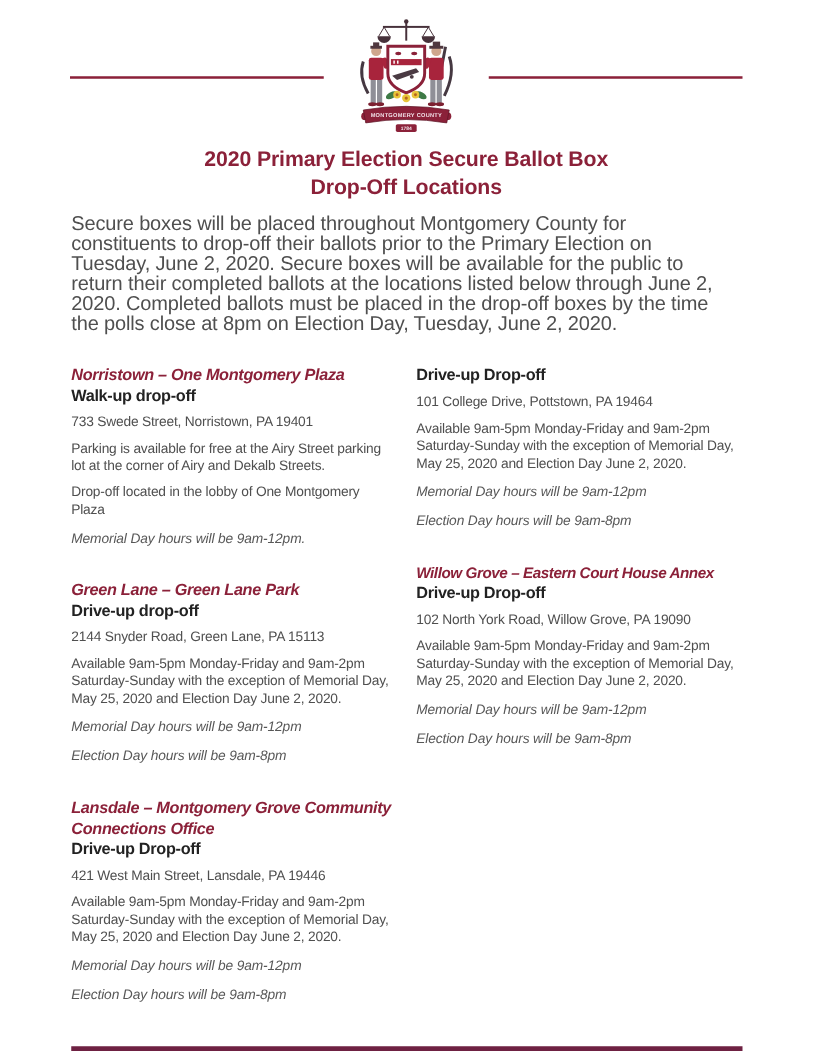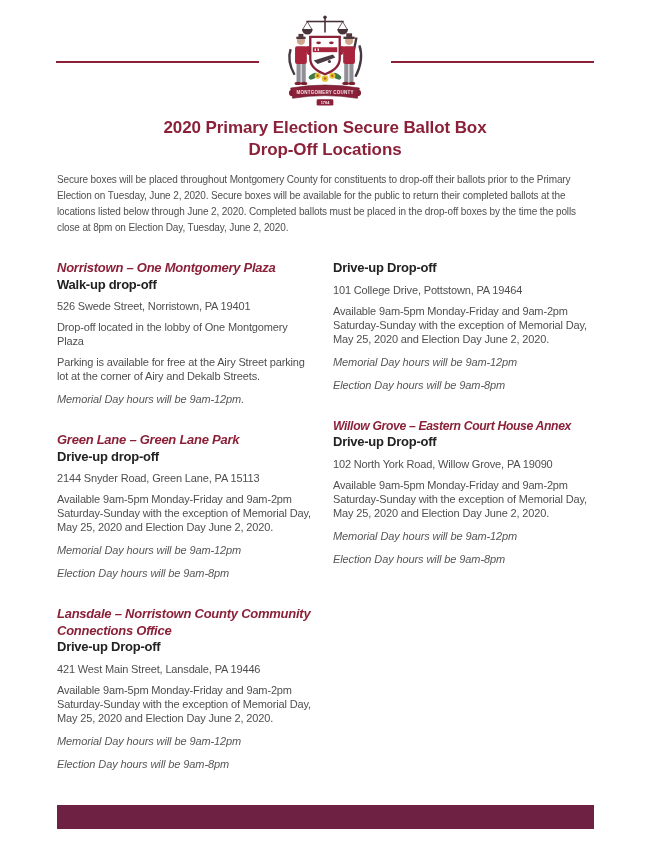--- a/index.html
+++ b/index.html
@@ -26,21 +26,21 @@
     color: #8b2139;
     font-size: 17px;
     line-height: 21.5px;
     font-weight: bold;
     letter-spacing: -0.1px;
   }
 
   
   .intro {
     margin: 12px 70px 0 57px;
-    font-size: 10px;
+    font-size: 16px;
     line-height: 16px;
     letter-spacing: -0.12px;
     color: #4f4f4f;
   }
 
   
   .columns {
     display: grid;
     grid-template-columns: 258px 261px;
     column-gap: 18px;
@@ -169,37 +169,37 @@
 
   <p class="intro">Secure boxes will be placed throughout Montgomery County for constituents to drop-off their ballots prior to the Primary Election on Tuesday, June 2, 2020. Secure boxes will be available for the public to return their completed ballots at the locations listed below through June 2, 2020. Completed ballots must be placed in the drop-off boxes by the time the polls close at 8pm on Election Day, Tuesday, June 2, 2020.</p>
 
   <main class="columns">
 
     <div class="col">
 
       <section class="entry">
         <h3 class="loc-title">Norristown – One Montgomery Plaza</h3>
         <h4 class="loc-sub">Walk-up drop-off</h4>
-        <p class="loc-address">526 Swede Street, Norristown, PA 19401</p>
+        <p class="loc-address">733 Swede Street, Norristown, PA 19401</p>
+        <p class="loc-para">Parking is available for free at the Airy Street parking lot at the corner of Airy and Dekalb Streets.</p>
         <p class="loc-para">Drop-off located in the lobby of One Montgomery Plaza</p>
-        <p class="loc-para">Parking is available for free at the Airy Street parking lot at the corner of Airy and Dekalb Streets.</p>
         <p class="loc-note">Memorial Day hours will be 9am-12pm.</p>
       </section>
 
       <section class="entry">
         <h3 class="loc-title">Green Lane – Green Lane Park</h3>
         <h4 class="loc-sub">Drive-up drop-off</h4>
         <p class="loc-address">2144 Snyder Road, Green Lane, PA 15113</p>
         <p class="loc-para">Available 9am-5pm Monday-Friday and 9am-2pm Saturday-Sunday with the exception of Memorial Day, May 25, 2020 and Election Day June 2, 2020.</p>
         <p class="loc-note">Memorial Day hours will be 9am-12pm</p>
         <p class="loc-note">Election Day hours will be 9am-8pm</p>
       </section>
 
       <section class="entry">
-        <h3 class="loc-title">Lansdale – Norristown County Community Connections Office</h3>
+        <h3 class="loc-title">Lansdale – Montgomery Grove Community Connections Office</h3>
         <h4 class="loc-sub">Drive-up Drop-off</h4>
         <p class="loc-address">421 West Main Street, Lansdale, PA 19446</p>
         <p class="loc-para">Available 9am-5pm Monday-Friday and 9am-2pm Saturday-Sunday with the exception of Memorial Day, May 25, 2020 and Election Day June 2, 2020.</p>
         <p class="loc-note">Memorial Day hours will be 9am-12pm</p>
         <p class="loc-note">Election Day hours will be 9am-8pm</p>
       </section>
 
     </div>
 
     <div class="col">

